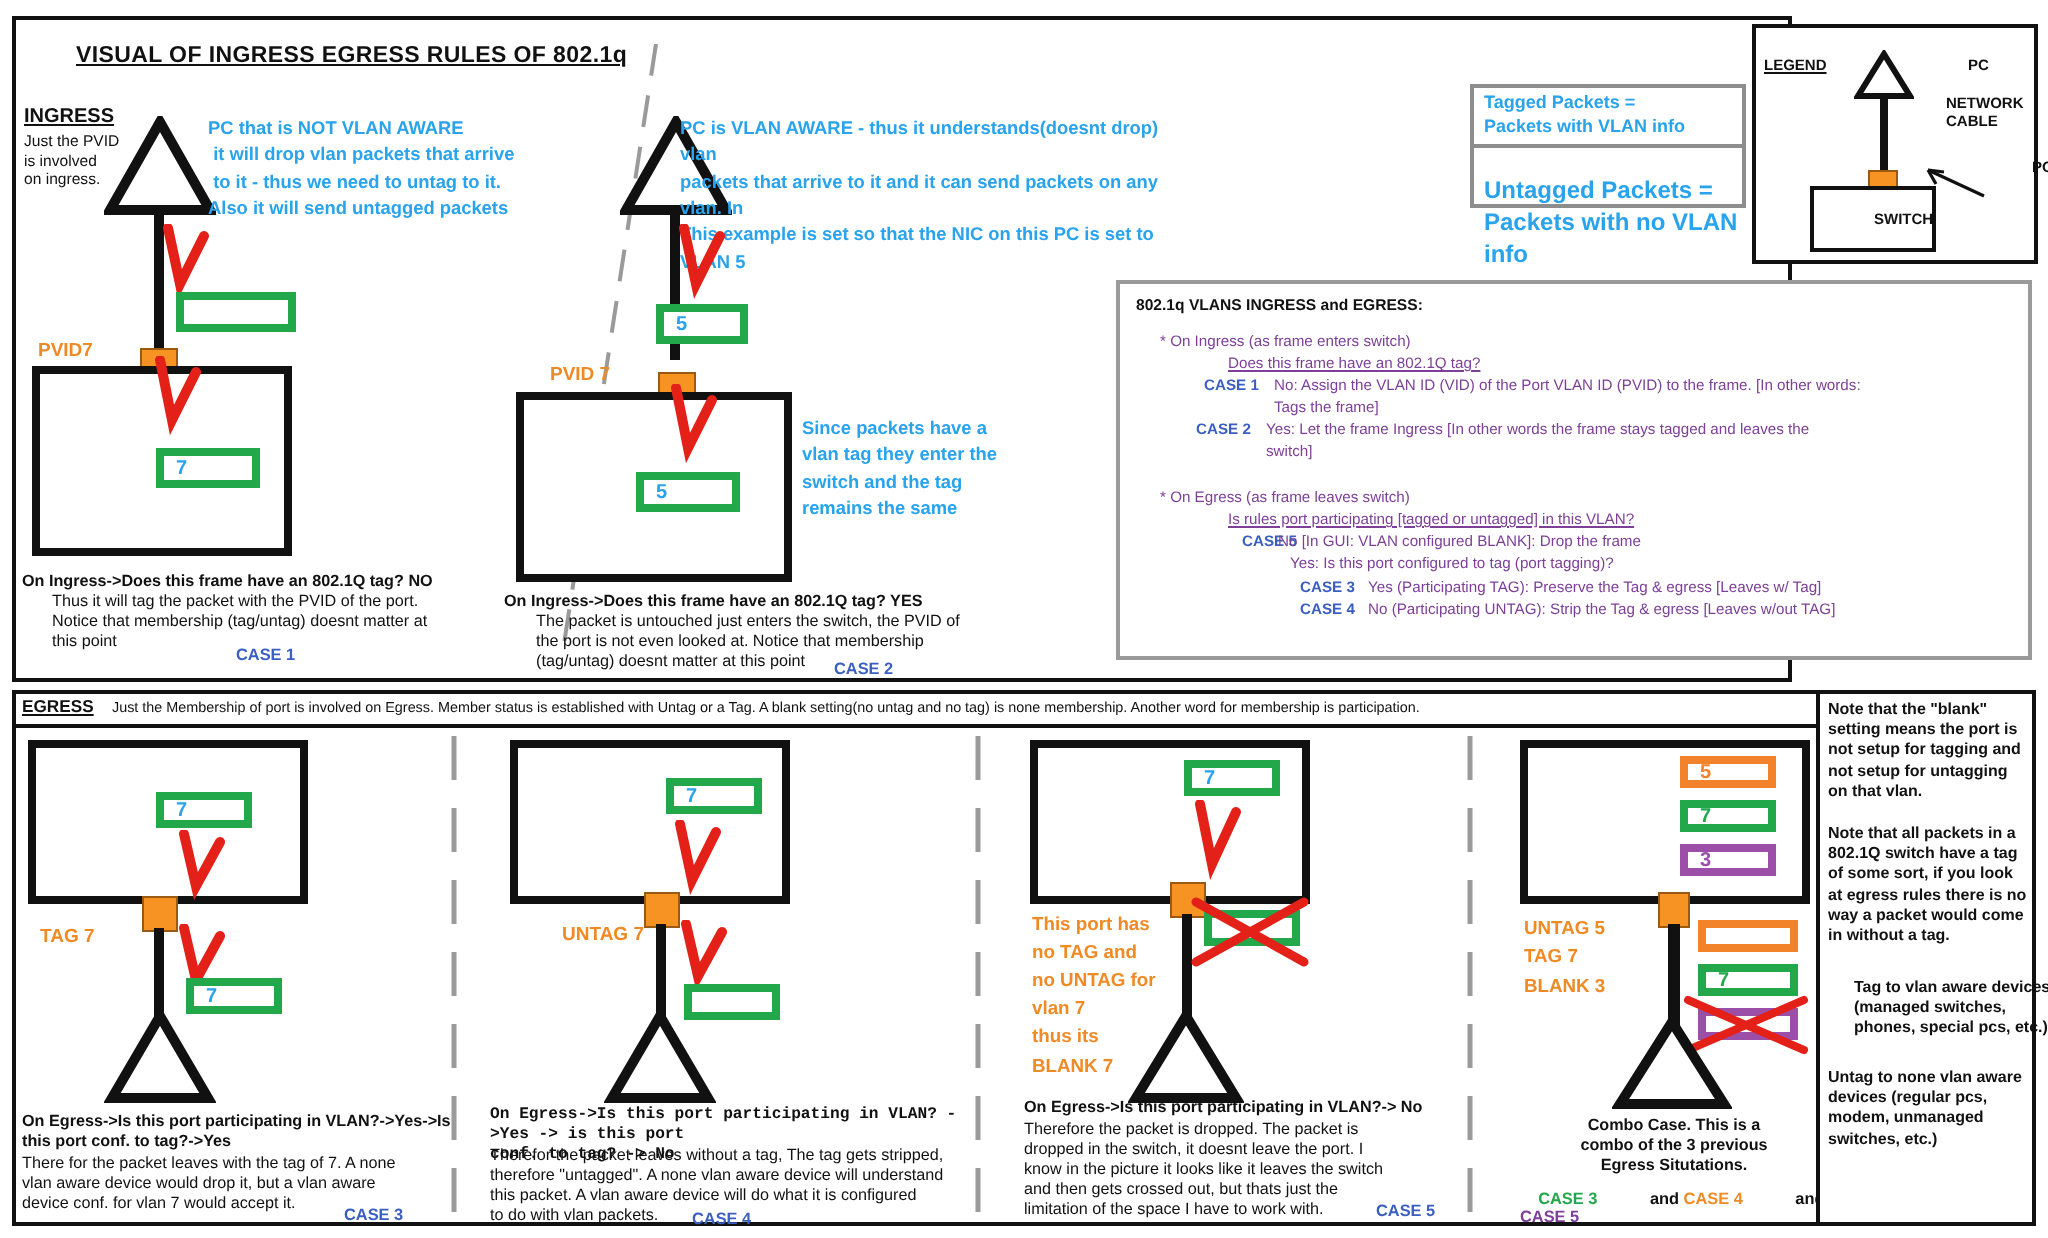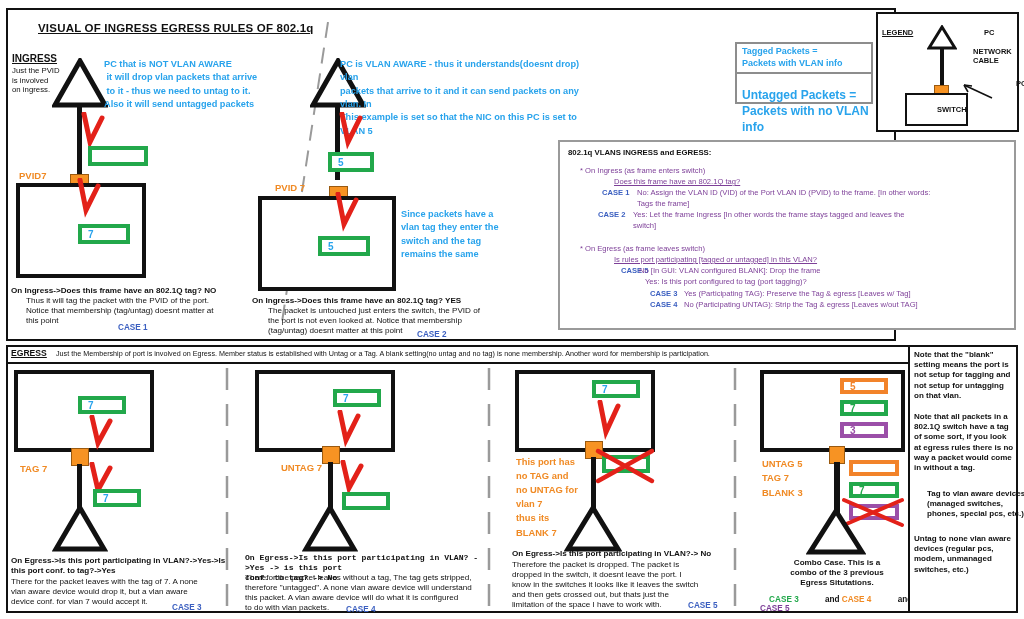--- a/index.html
+++ b/index.html
@@ -289,21 +289,21 @@
   <svg style="position:absolute;left:594px;top:447px;width:64px;height:38px;">
     <path d="M4,4 L58,34 M58,4 L4,34" stroke="#e32119" stroke-width="4.5" fill="none" stroke-linecap="round"></path>
   </svg>
 
   <svg class="pc" style="left:564px;top:505px;width:58px;height:48px;">
     <polygon points="29,3 54,44 4,44" fill="#fff" stroke="#111" stroke-width="5"></polygon>
   </svg>
   <div class="t cap-b" style="left:512px;top:549px;width:230px;">On Egress-&gt;Is this port participating in VLAN?-&gt; No</div>
   <div class="t cap" style="left:512px;top:560px;width:222px;">Therefore the packet is dropped. The packet is
 dropped in the switch, it doesnt leave the port. I
-know in the switches it looks like it leaves the switch
+know in the picture it looks like it leaves the switch
 and then gets crossed out, but thats just the
 limitation of the space I have to work with.</div>
   <div class="t caseblue" style="left:688px;top:601px;font-size:8.2px;">CASE 5</div>
 
   <div class="switch-box" style="left:760px;top:370px;width:145px;height:82px;"></div>
   <div class="pkt orange-b" style="left:840px;top:378px;width:48px;height:16px;">
     <span>5</span>
   </div>
   <div class="pkt green-b" style="left:840px;top:400px;width:48px;height:16px;">
     <span>7</span>

